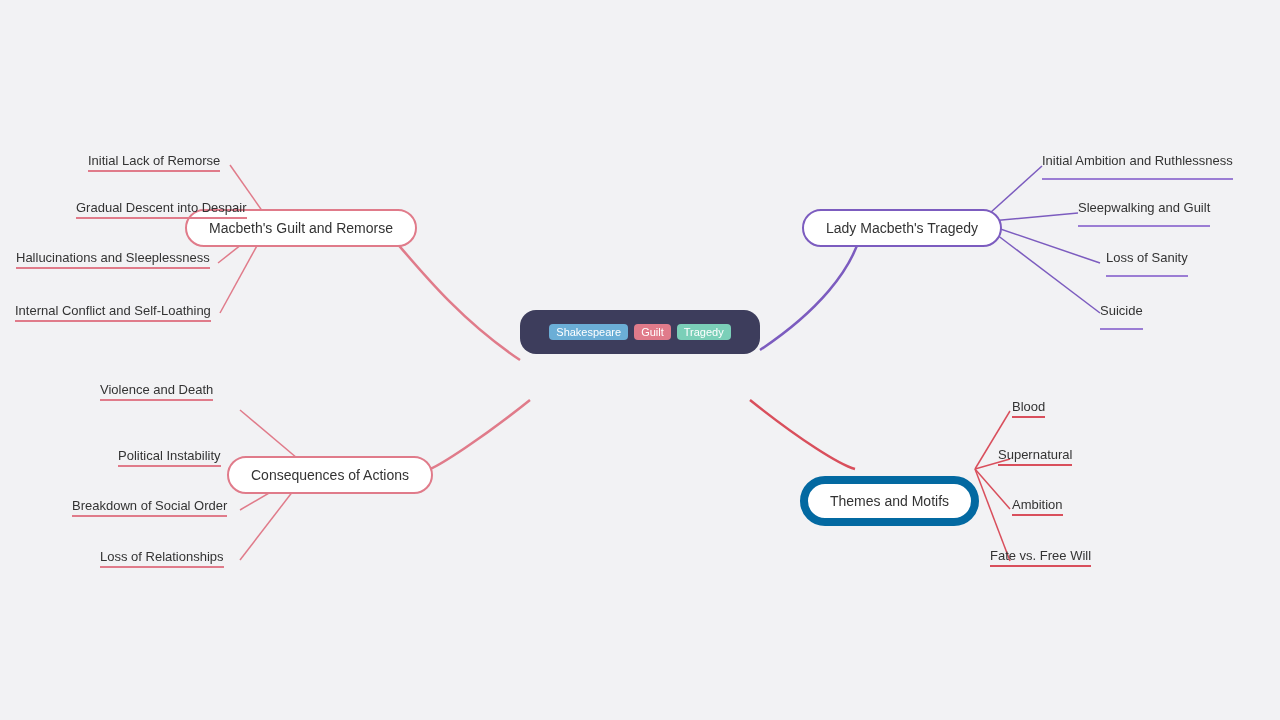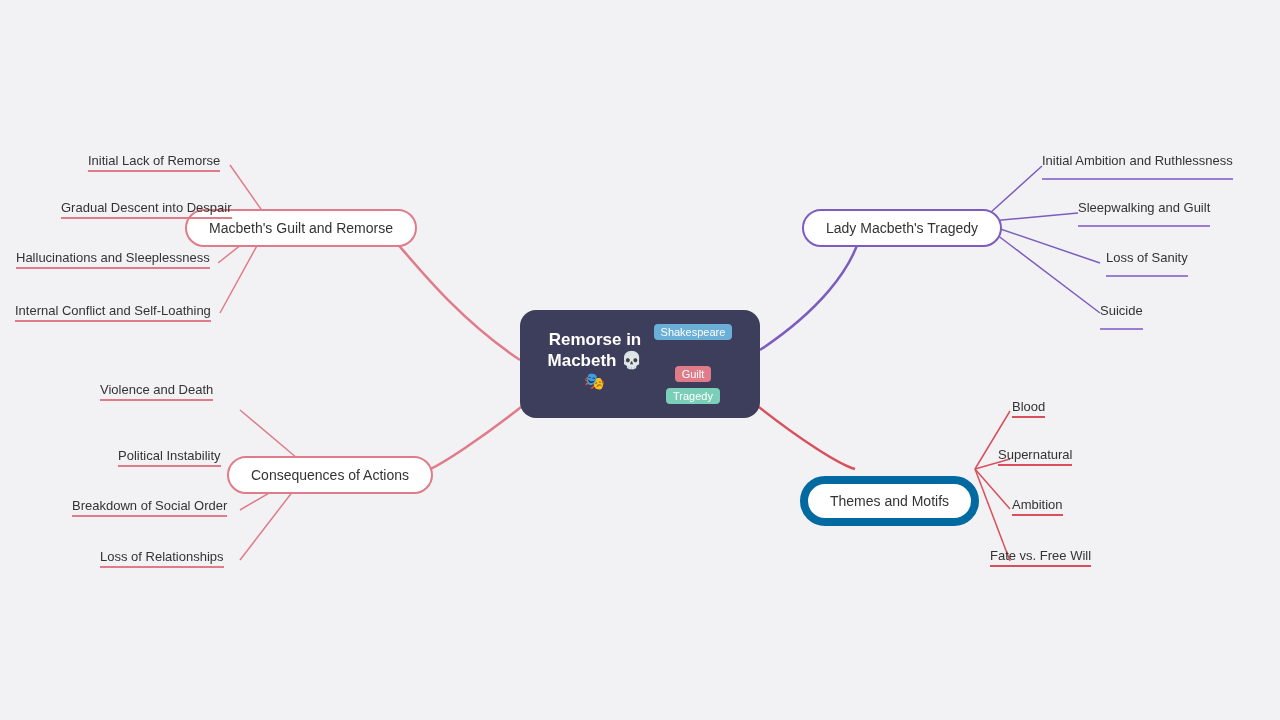--- a/index.html
+++ b/index.html
@@ -45,21 +45,21 @@
       justify-content: center;
       flex-wrap: wrap;
     }
     .tag {
       border-radius: 4px;
       padding: 2px 7px;
       font-size: 11px;
       font-weight: 500;
     }
     .tag-shakespeare { background: #6baed6; color: white; }
-    .tag-guilt { background: #e07b8a; color: white; margin-top: 20px; }
+    .tag-guilt { background: #e07b8a; color: white; }
     .tag-tragedy { background: #7bcfb8; color: white; }
 
     .branch-node {
       border-radius: 30px;
       padding: 9px 22px;
       font-size: 14px;
       font-weight: 500;
       white-space: nowrap;
     }
     .branch-pink {
@@ -117,21 +117,20 @@
   <line x1="310" y1="469" x2="240" y2="510" stroke="#e07b8a" stroke-width="1.5"></line>
   <line x1="310" y1="469" x2="240" y2="560" stroke="#e07b8a" stroke-width="1.5"></line>
 
   <line x1="975" y1="469" x2="1010" y2="411" stroke="#d94f5c" stroke-width="1.5"></line>
   <line x1="975" y1="469" x2="1010" y2="459" stroke="#d94f5c" stroke-width="1.5"></line>
   <line x1="975" y1="469" x2="1010" y2="509" stroke="#d94f5c" stroke-width="1.5"></line>
   <line x1="975" y1="469" x2="1010" y2="561" stroke="#d94f5c" stroke-width="1.5"></line>
 </svg>
 
 <div class="node center-node">
-  <div class="title">Remorse in Macbeth 💀🎭</div>
   <div class="tags">
     <span class="tag tag-shakespeare">Shakespeare</span>
     <span class="tag tag-guilt">Guilt</span>
     <span class="tag tag-tragedy">Tragedy</span>
   </div>
 </div>
 
 <div class="node branch-node branch-pink" style="left:185px; top:209px;">
   <span>Macbeth's Guilt and Remorse</span>
 </div>
@@ -144,21 +143,21 @@
   <span>Consequences of Actions</span>
 </div>
 
 <div class="node branch-node branch-red" style="left:800px; top:456px;">
   <span>Themes and Motifs</span>
 </div>
 
 <div class="leaf-node leaf-pink" style="left:88px; top:153px;">
   <span>Initial Lack of Remorse</span>
 </div>
-<div class="leaf-node leaf-pink" style="left:61px; top:200px;">
+<div class="leaf-node leaf-pink" style="left:76px; top:200px;">
   <span>Gradual Descent into Despair</span>
 </div>
 <div class="leaf-node leaf-pink" style="left:16px; top:250px;">
   <span>Hallucinations and Sleeplessness</span>
 </div>
 <div class="leaf-node leaf-pink" style="left:15px; top:303px;">
   <span>Internal Conflict and Self-Loathing</span>
 </div>
 
 <div class="leaf-node leaf-purple" style="left:1042px; top:153px;">

